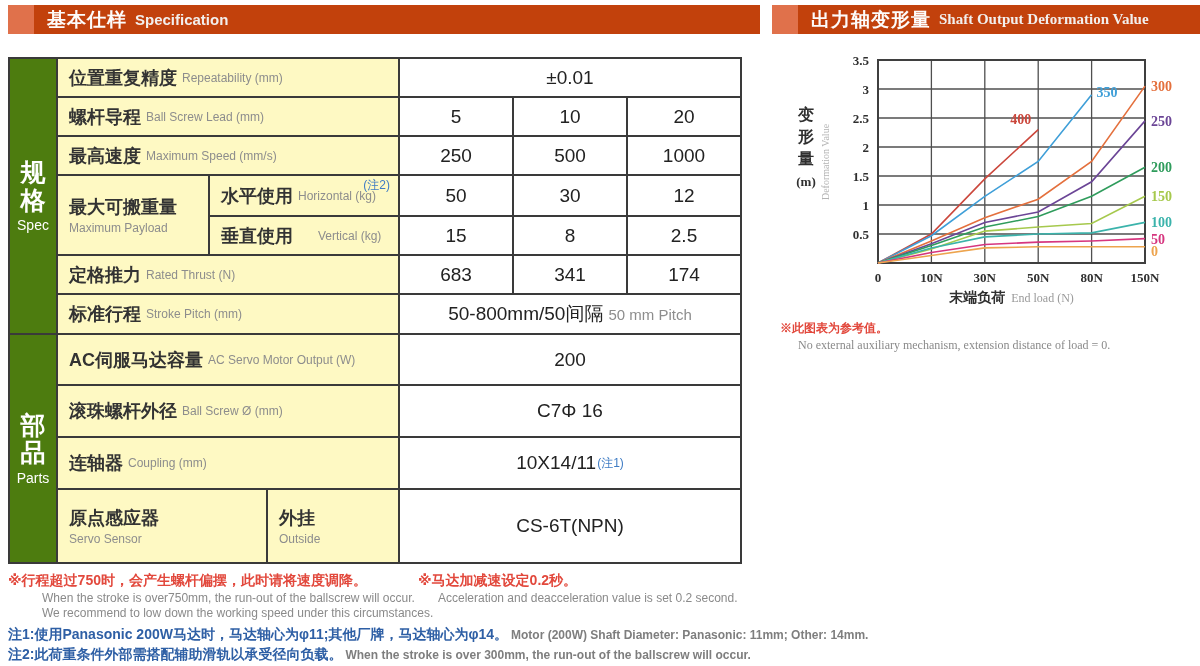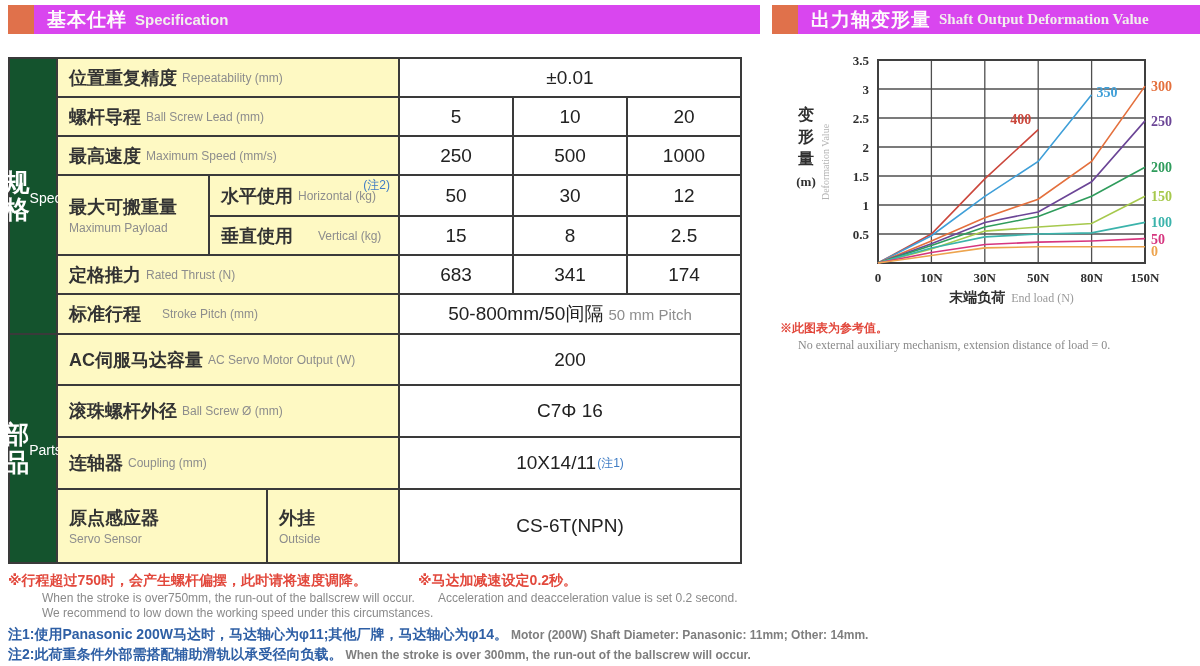--- a/index.html
+++ b/index.html
@@ -1,32 +1,32 @@
 <!DOCTYPE html>
 <html><head>
 <meta charset="utf-8">
 <style>
   html,body{margin:0;padding:0;background:#fff;}
   body{font-family:"Liberation Sans","DejaVu Sans",sans-serif;}
   #page{position:relative;width:1200px;height:666px;background:#ffffff;overflow:hidden;}
 
   
-  .hbar{position:absolute;top:5px;height:29px;background:#d946ef;display:flex;align-items:center;}
+  .hbar{position:absolute;top:5px;height:29px;background:#c2410c;display:flex;align-items:center;}
   .hbar .sq{width:26px;height:29px;background:#E0714B;flex:0 0 26px;}
   .hbar .t-zh{color:#fdfcfb;font-size:19px;font-weight:bold;margin-left:13px;letter-spacing:1px;}
   .hbar .t-en{color:#f2efed;font-size:15px;font-weight:bold;margin-left:8px;}
 
   
   #spec-table{position:absolute;left:8px;top:57px;display:grid;
     grid-template-columns:46px 150px 56px 130px 112px 112px 112px;
     grid-template-rows:37px 37px 37px 39px 37px 37px 38px 49px 50px 50px 72px;
     gap:2px;background:#3a3a3a;border:2px solid #3a3a3a;}
   .cell{background:#fff;display:flex;align-items:center;justify-content:center;}
   .lbl{background:#fef9c3;justify-content:flex-start;padding-left:11px;position:relative;}
-  .side{background:#14532d;flex-direction:row;color:#fff;}
+  .side{background:#4d7c0f;flex-direction:column;color:#fff;}
   .zh{font-size:18px;font-weight:bold;color:#333;white-space:nowrap;}
   .en{font-size:12px;color:#8d8d8d;margin-left:5px;white-space:nowrap;}
   .val{font-size:19px;color:#222;}
   .stack{display:flex;flex-direction:column;align-items:flex-start;}
   .stack .en{margin-left:0;margin-top:2px;}
   .side-zh{font-size:25px;font-weight:bold;line-height:1.1;width:1.15em;word-break:break-all;text-align:center;}
   .side-en{font-size:14px;margin-top:3px;}
   .sup-note{position:absolute;top:1px;right:8px;font-size:12px;color:#3f7cc4;}
   .sup-inline{font-size:12px;color:#3f7cc4;vertical-align:super;margin-left:1px;}
   .val-gray{font-size:15px;color:#8d8d8d;margin-left:5px;}
@@ -144,21 +144,21 @@
     <div class="cell" style="grid-column:5;grid-row:6;">
         <span class="val">683</span>
       </div>
     <div class="cell" style="grid-column:6;grid-row:6;">
         <span class="val">341</span>
       </div>
     <div class="cell" style="grid-column:7;grid-row:6;">
         <span class="val">174</span>
       </div>
 
-    <div class="cell lbl" style="grid-column:2/5;grid-row:7;gap:16px;">
+    <div class="cell lbl" style="grid-column:2/5;grid-row:7;">
       <span class="zh">标准行程</span>
       <span class="en">Stroke Pitch (mm)</span>
     </div>
     <div class="cell" style="grid-column:5/8;grid-row:7;">
       <span class="val">50-800mm/50间隔</span>
       <span class="val-gray">50 mm Pitch</span>
     </div>
 
     <div class="cell lbl" style="grid-column:2/5;grid-row:8;">
       <span class="zh">AC伺服马达容量</span>

